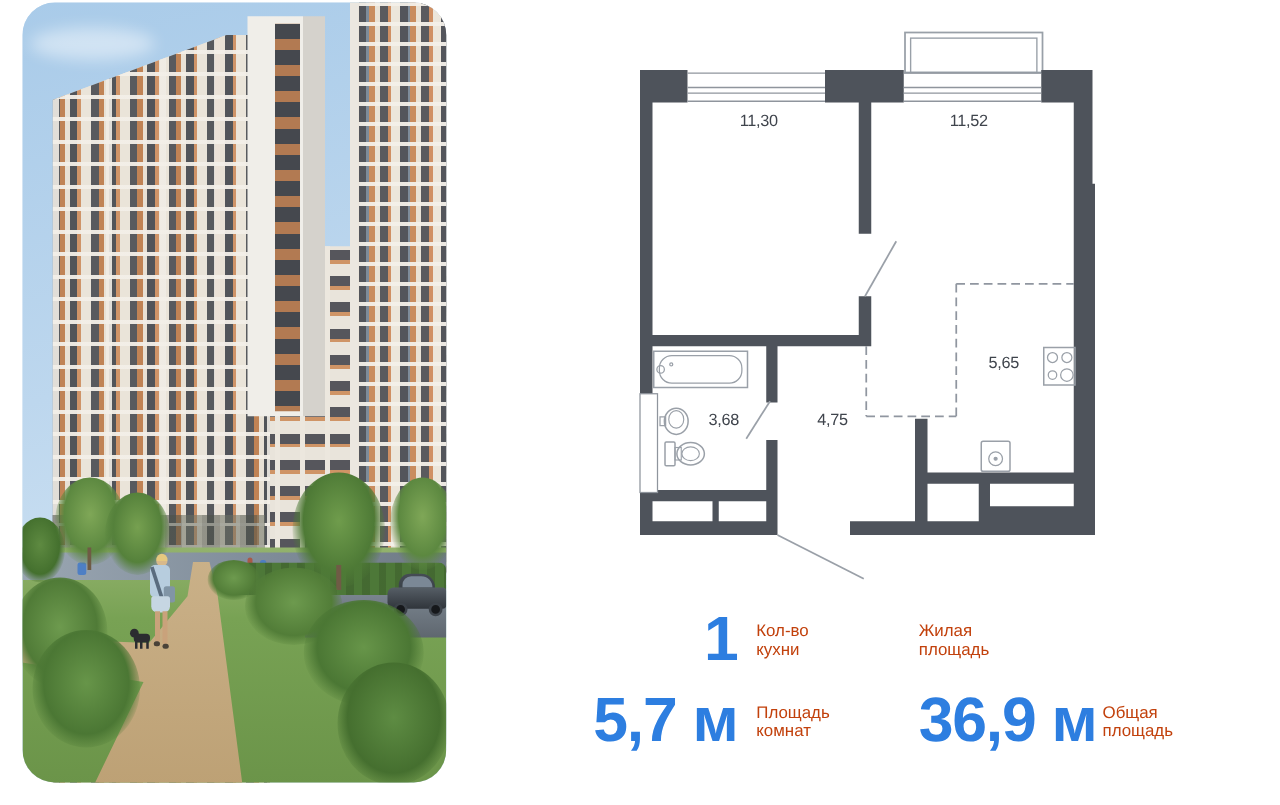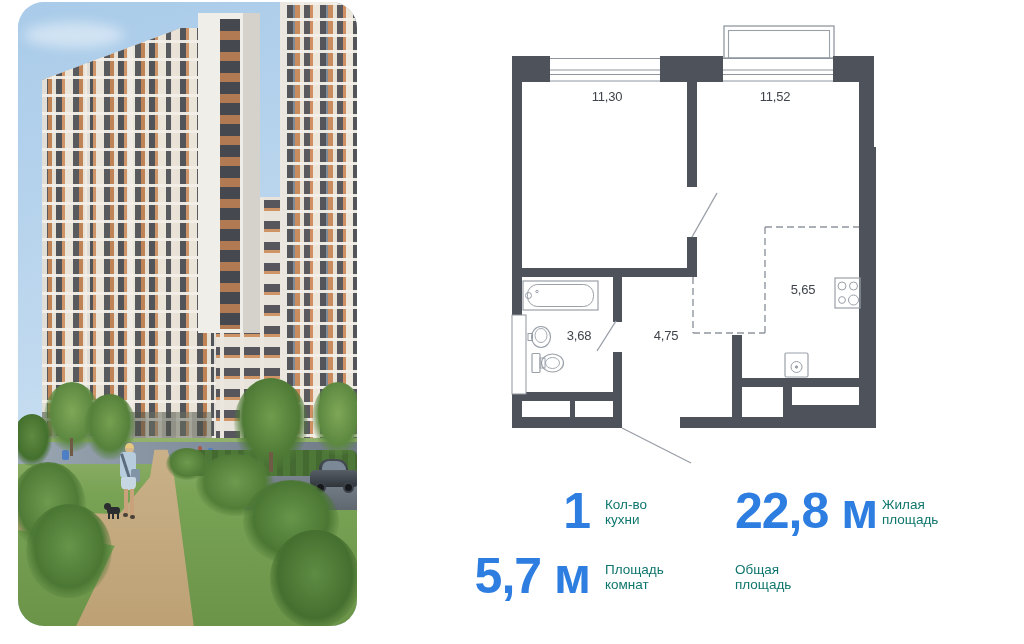--- a/index.html
+++ b/index.html
@@ -94,21 +94,21 @@
 
   
   .plan{position:absolute;left:500px;top:18px;}
   .plan text{font-family:"Liberation Sans",sans-serif;font-size:13px;fill:#3f444c;letter-spacing:-0.2px;}
 
   
   .stat{position:absolute;display:flex;gap:7px;}
   .stat .num{font-size:50px;line-height:44px;font-weight:700;color:#2d7ee0;letter-spacing:-1px;white-space:nowrap;}
   .stat .num.right{width:160px;text-align:right;}
   .stat .num.left{width:140px;text-align:left;}
-  .stat .lbl{padding-top:8px;font-size:13.5px;line-height:15px;color:#0f766e;}
+  .stat .lbl{padding-top:8px;font-size:13.5px;line-height:15px;color:#c2410c;}
   .stat .lbl span{display:block;}
   .stat.rooms{left:430px;top:489px;gap:15px;}
   .stat.living{left:735px;top:489px;}
   .stat.kitchen{left:430px;top:554px;gap:15px;}
   .stat.total{left:735px;top:554px;}
 </style>
 </head>
 <body>
 
 <div class="canvas">
@@ -257,34 +257,34 @@
 
   <div>
     <div class="stat rooms">
       <div class="num right">1</div>
       <div class="lbl">
         <span>Кол-во</span>
         <span>кухни</span>
       </div>
     </div>
     <div class="stat living">
-      <div class="num left">22,8 м</div>
       <div class="lbl">
         <span>Жилая</span>
         <span>площадь</span>
       </div>
     </div>
     <div class="stat kitchen">
       <div class="num right">5,7 м</div>
       <div class="lbl">
         <span>Площадь</span>
         <span>комнат</span>
       </div>
     </div>
     <div class="stat total">
+      <div class="num left">36,9 м</div>
       <div class="lbl">
         <span>Общая</span>
         <span>площадь</span>
       </div>
     </div>
   </div>
 
 </div>
 
 </body></html>

